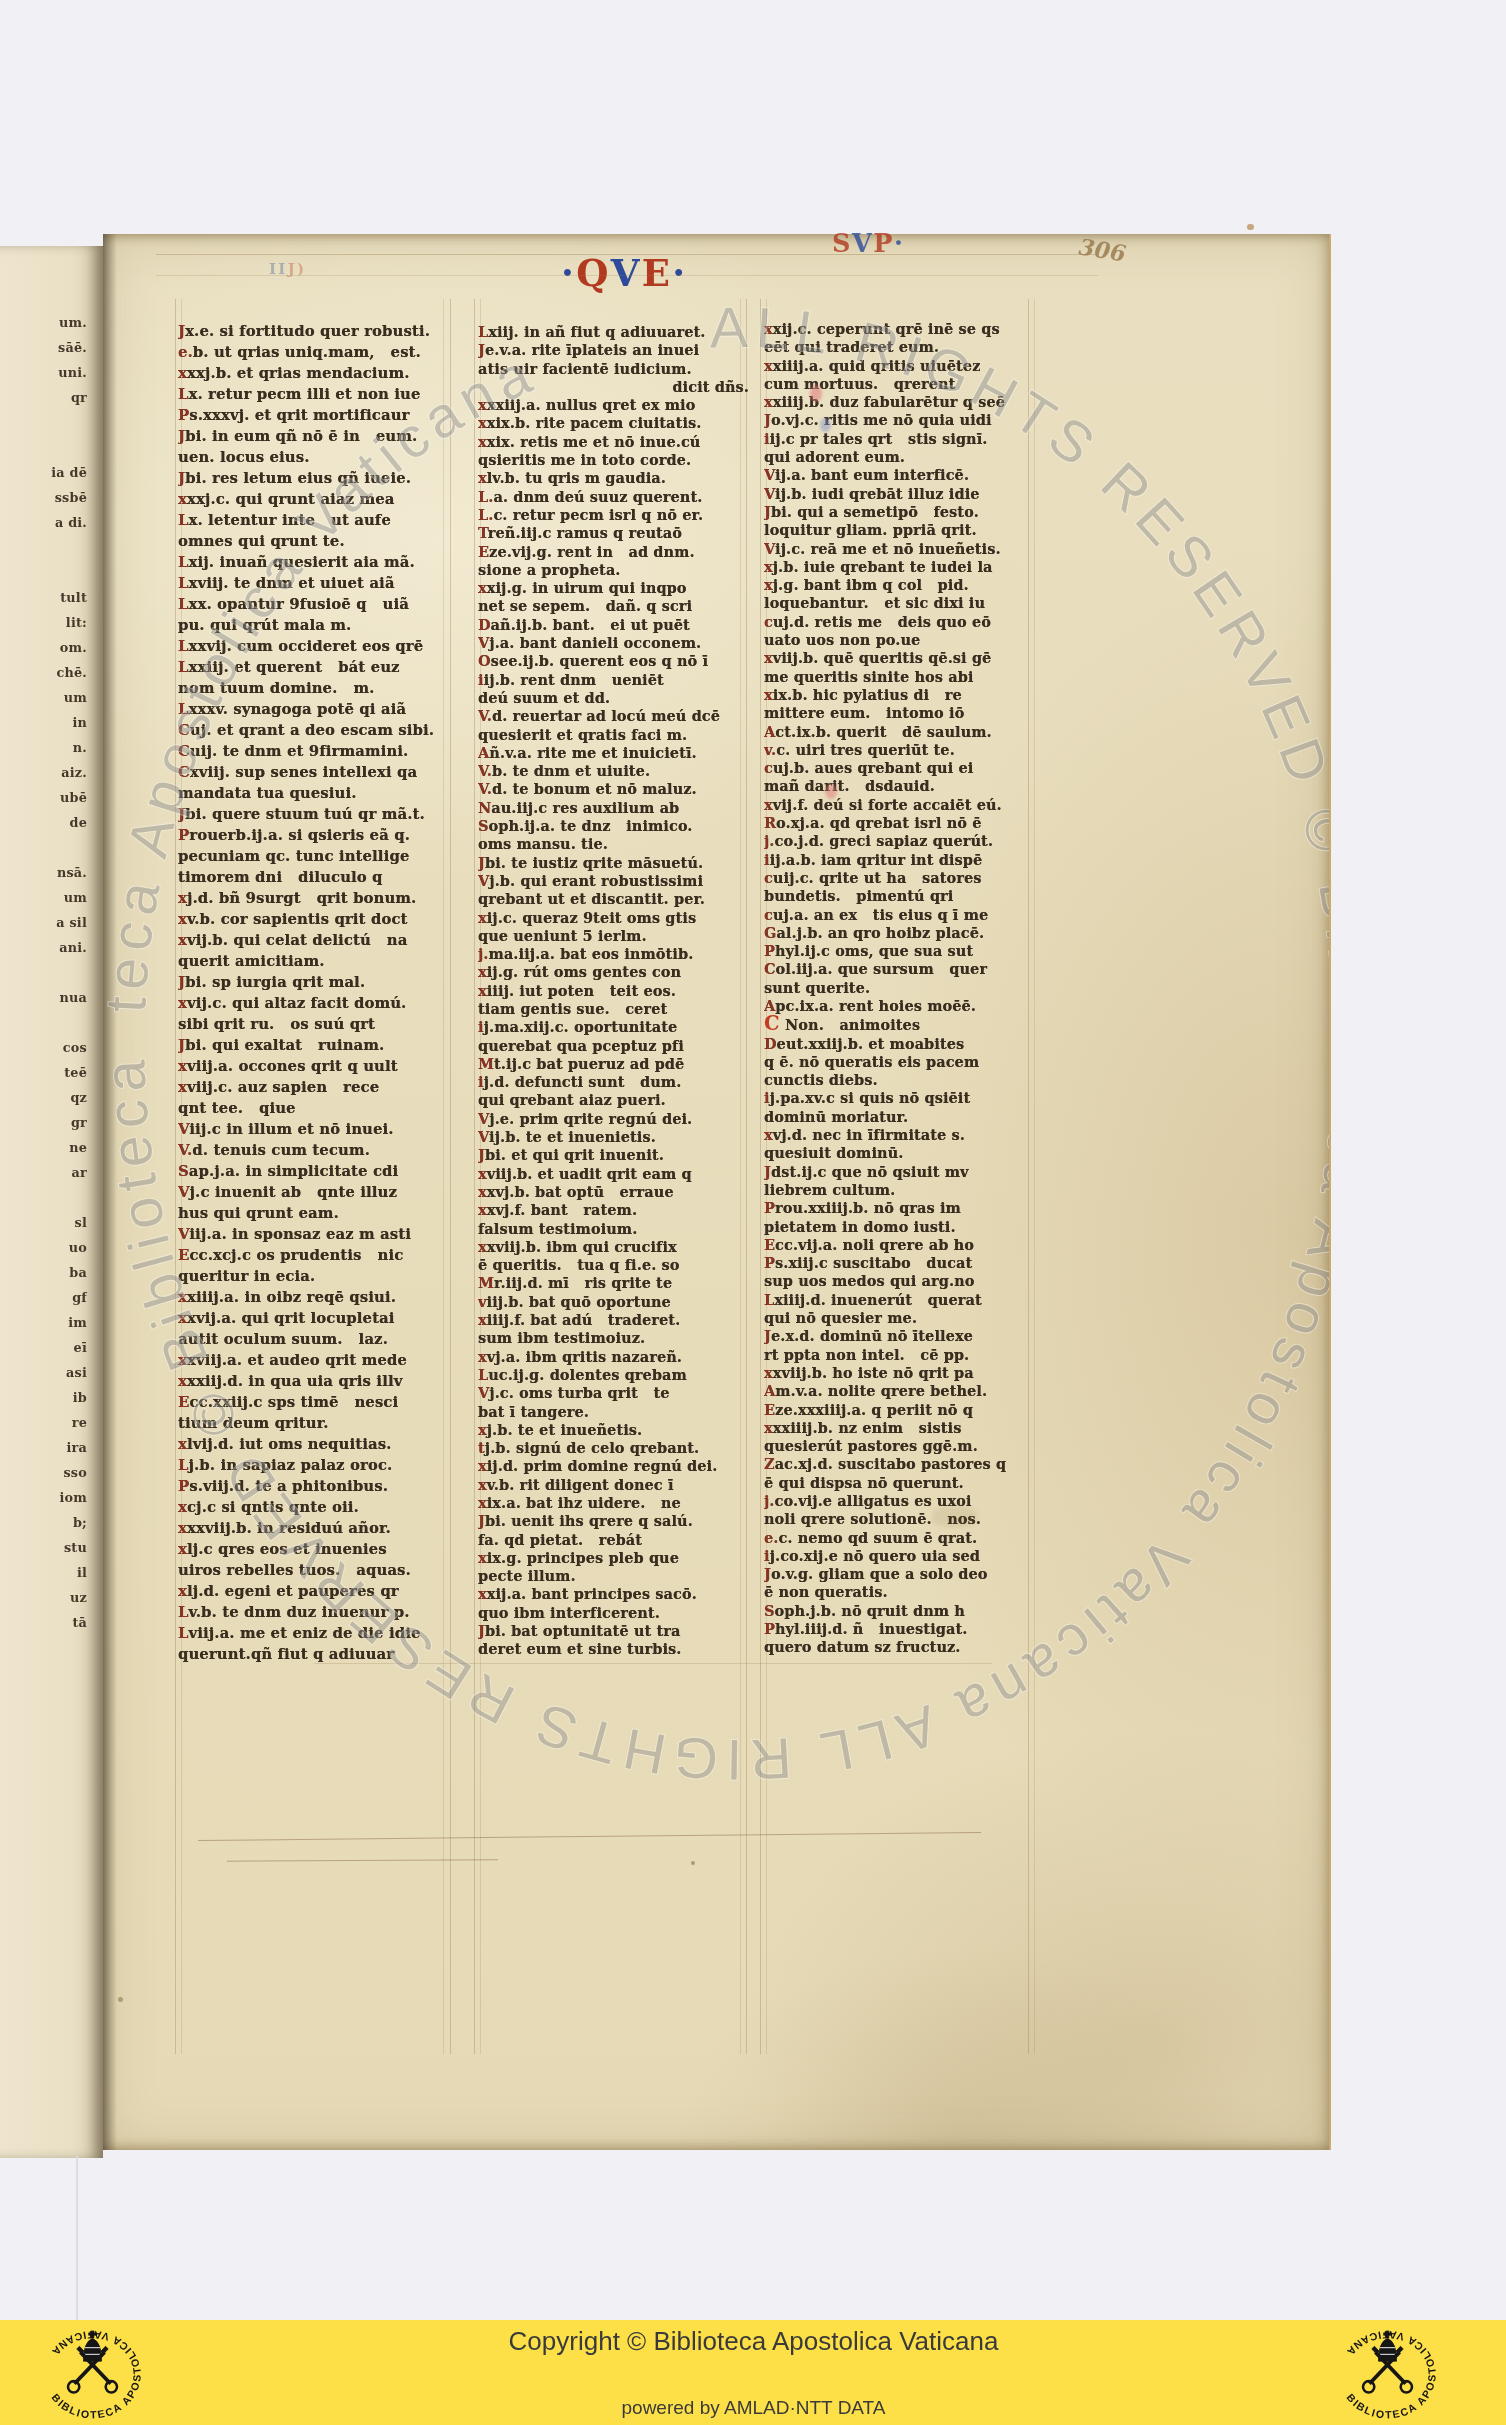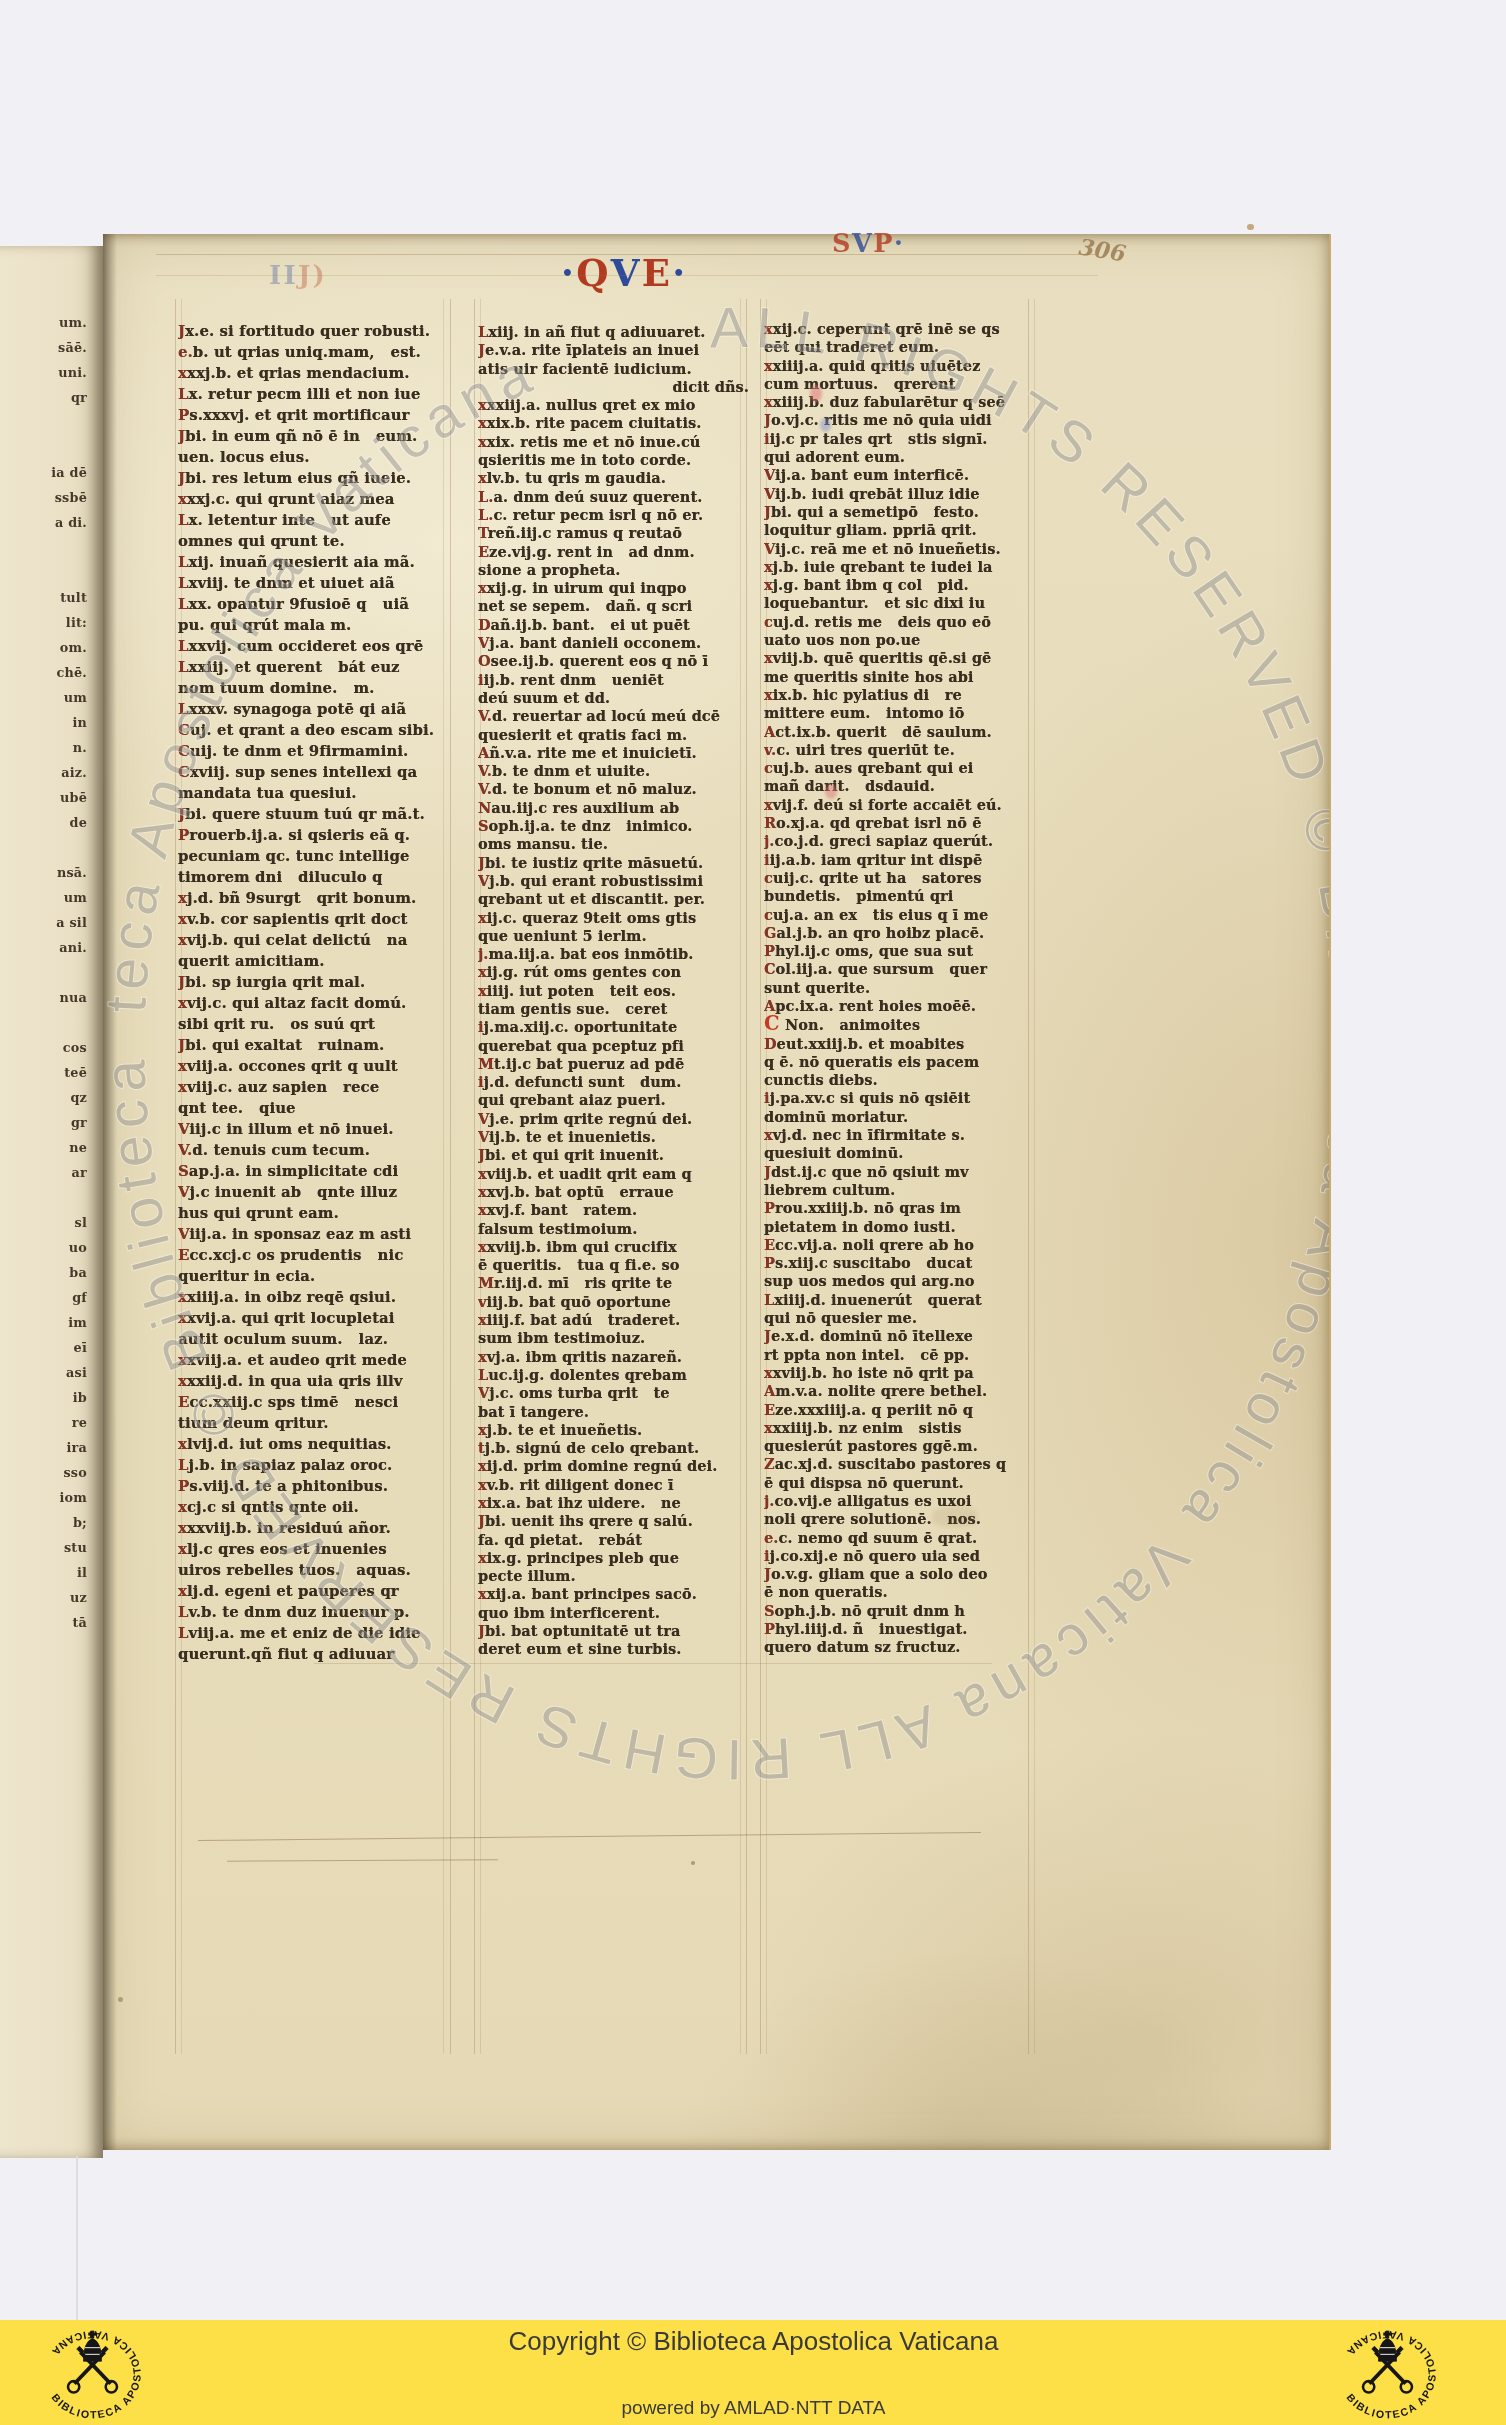--- a/index.html
+++ b/index.html
@@ -24,21 +24,21 @@
         linear-gradient(#e9dfc0,#e6dab6);
       box-shadow:inset 0 0 53px rgba(125,98,56,.22), inset -4.5px 0 12px rgba(120,90,40,.28),
                  inset 0 7.5px 10.5px -6px rgba(110,90,50,.45), inset 0 -7.5px 12px -6px rgba(110,90,50,.4);
       border-right:2.3px solid #c9ab72;}
   .page::before{content:"";position:absolute;left:0;top:0;width:13.6px;height:100%;
       background:linear-gradient(90deg,rgba(58,48,32,.55),rgba(58,48,32,0));}
 
   
   .hdr-letter{font-family:"DejaVu Serif",serif;font-weight:700;}
   .r{color:#b23a20}.b{color:#2e4a9a}
-  .quire{position:absolute;left:166px;top:25.6px;font-size:26px;opacity:.32;filter:blur(0.5px);letter-spacing:2.3px;}
+  .quire{position:absolute;left:166px;top:25.6px;font-size:15px;opacity:.32;filter:blur(0.5px);letter-spacing:2.3px;}
   .que{position:absolute;left:458px;top:16.6px;font-size:37px;letter-spacing:2.3px;}
   .sup{position:absolute;left:729px;top:-6px;font-size:25.6px;letter-spacing:1.5px;opacity:.8;filter:blur(0.3px);}
   .folio{position:absolute;left:976px;top:3px;font:italic 700 22.6px "DejaVu Serif",serif;
          color:#9b7d52;transform:rotate(9deg);opacity:.85;}
 
   
   .hrule,.vrule{position:absolute;background:rgba(160,130,90,.38);}
   .hrule{height:0.8px;}
   .vrule{width:0.8px;top:65px;height:1755px;}
   .wavy{position:absolute;height:0;border-top:1.2px solid rgba(140,110,70,.5);}

